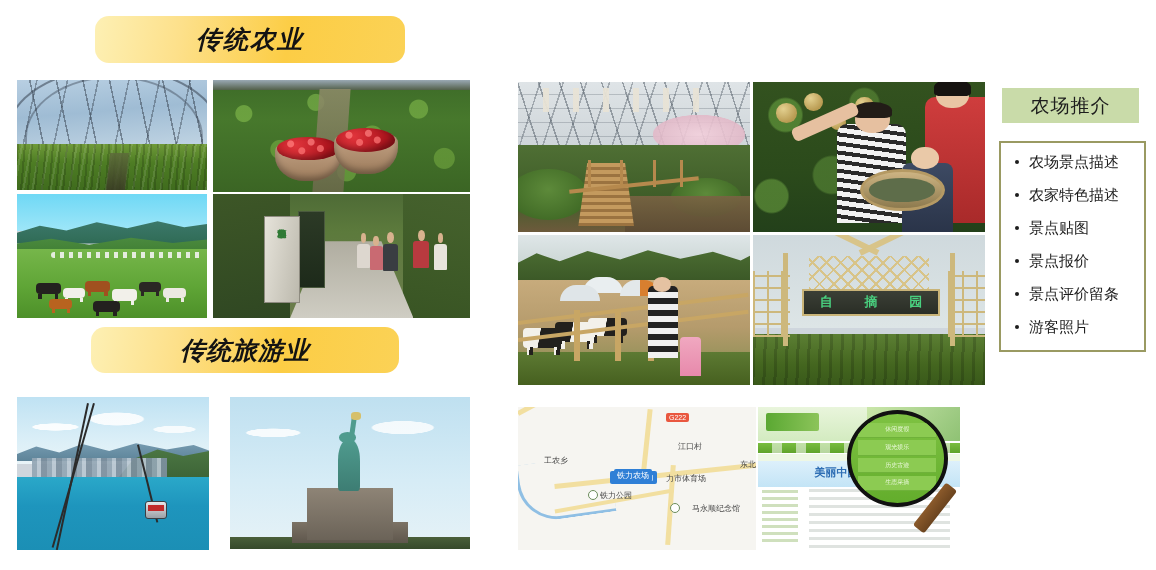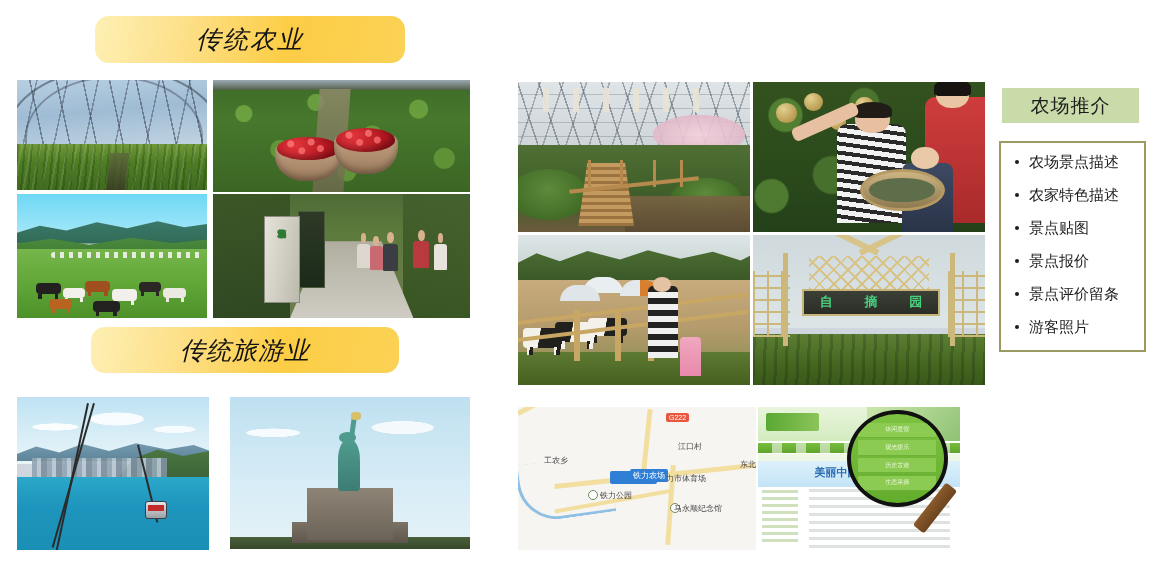--- a/index.html
+++ b/index.html
@@ -14,21 +14,21 @@
 
   
   .banner{
     position:absolute;
     border-radius:14px;
     background:linear-gradient(100deg,#fdf0b4 0%,#fde08a 28%,#fccd45 62%,#fbd256 100%);
     display:flex;align-items:center;justify-content:center;
     box-sizing:border-box;
   }
   .banner span{
-    font-weight:normal;
+    font-weight:bold;
     font-style:italic;
     color:#131313;
     letter-spacing:2px;
     white-space:nowrap;
   }
   #banner-agri{left:95px;top:16px;width:310px;height:47px;}
   #banner-agri span{font-size:25px;}
   #banner-fusion{left:607px;top:16px;width:312px;height:47px;}
   #banner-fusion span{font-size:25px;letter-spacing:1px;}
   #banner-tourism{left:91px;top:327px;width:308px;height:46px;}
@@ -536,26 +536,26 @@
     <div class="roadY m1"></div>
     <div class="roadY m2"></div>
     <div class="roadY m3"></div>
     <div class="roadY m4"></div>
     <div class="roadY m5"></div>
     <div class="riv"></div>
     <div class="lbl" style="left:26px;top:48px;">工农乡</div>
     <div class="lbl" style="left:160px;top:34px;">江口村</div>
     <div class="tagred" style="left:148px;top:6px;">G222</div>
     <div class="tag" style="left:92px;top:64px;padding-left:28px;">铁力</div>
-    <div class="tag" style="left:112px;top:62px;text-align:center;">铁力农场</div>
+    <div class="tag" style="left:96px;top:62px;text-align:center;">铁力农场</div>
     <div class="lbl" style="left:148px;top:66px;">力市体育场</div>
     <div class="poi" style="left:70px;top:83px;"></div>
     <div class="lbl" style="left:82px;top:83px;">铁力公园</div>
     <div class="poi" style="left:152px;top:96px;"></div>
-    <div class="lbl" style="left:156px;top:96px;">马永顺纪念馆</div>
+    <div class="lbl" style="left:174px;top:96px;">马永顺纪念馆</div>
     <div class="lbl" style="left:222px;top:52px;">东北</div>
   </div>
 
   <div class="photo" id="ph-site">
     <div class="bg"></div>
     <div class="hdr"></div>
     <div class="hdrart"></div>
     <div class="logo"></div>
     <div class="nav"></div>
     <div class="nav2"></div>

